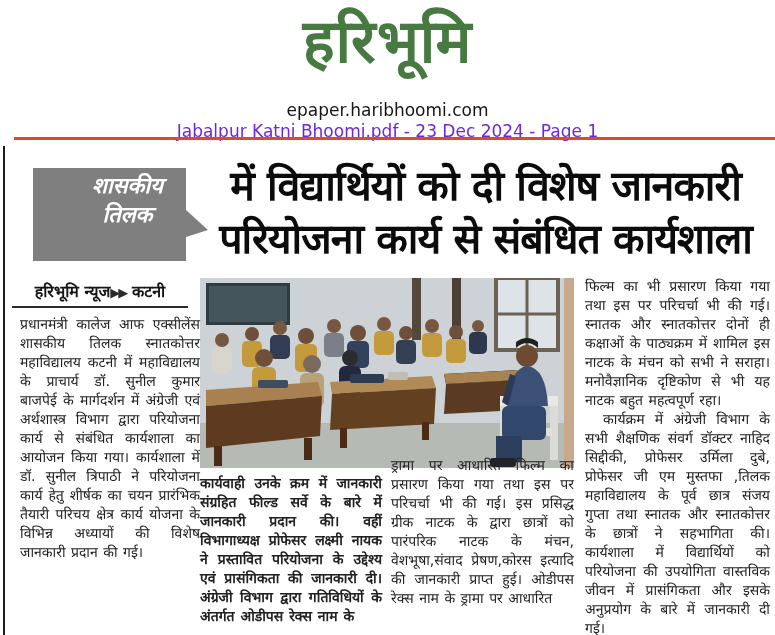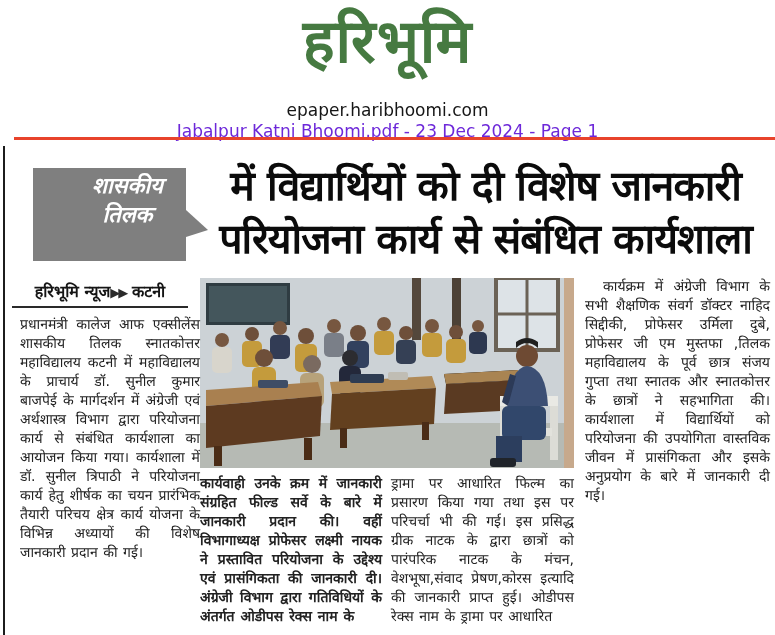--- a/index.html
+++ b/index.html
@@ -111,21 +111,21 @@
     position: absolute;
     font-size: 14px;
     line-height: 19px;
     color: #222222;
     text-align: justify;
     word-spacing: 1px;
   }
   .bodycol p.indent { text-indent: 18px; }
   #col1 { left: 20px;  top: 315px; width: 180px; }
   #col2 { left: 200px; top: 474px; width: 182px; font-weight: bold; }
-  #col3 { left: 391px; top: 474px; width: 183px; }
+  #col3 { left: 391px; top: 456px; width: 183px; }
   #col4 { left: 585px; top: 277px; width: 185px; }
   
   .photo {
     position: absolute;
     left: 200px; top: 278px;
     width: 374px; height: 190px;
     background: #c9ced1;
     overflow: hidden;
   }
   .photo svg { display: block; width: 100%; height: 100%; }
@@ -247,16 +247,17 @@
 
   <div class="bodycol" id="col2">
     <p>कार्यवाही उनके क्रम में जानकारी संग्रहित फील्ड सर्वे  के बारे में जानकारी प्रदान की। वहीं विभागाध्यक्ष प्रोफेसर लक्ष्मी नायक ने प्रस्तावित परियोजना के उद्देश्य एवं प्रासंगिकता की जानकारी दी। अंग्रेजी विभाग द्वारा गतिविधियों के अंतर्गत ओडीपस रेक्स नाम के</p>
   </div>
 
   <div class="bodycol" id="col3">
     <p>ड्रामा पर आधारित फिल्म का प्रसारण किया गया तथा इस पर परिचर्चा भी की गई। इस प्रसिद्ध ग्रीक नाटक के द्वारा छात्रों को पारंपरिक नाटक के मंचन, वेशभूषा,संवाद प्रेषण,कोरस इत्यादि की जानकारी प्राप्त हुई। ओडीपस रेक्स नाम के ड्रामा पर आधारित</p>
   </div>
 
   <div class="bodycol" id="col4">
+    <p>फिल्म का भी प्रसारण किया गया तथा इस पर परिचर्चा भी की गई।स्नातक और स्नातकोत्तर दोनों ही कक्षाओं के पाठ्यक्रम में शामिल इस नाटक के मंचन को सभी ने सराहा।मनोवैज्ञानिक दृष्टिकोण से भी यह नाटक बहुत महत्वपूर्ण रहा।</p>
     <p class="indent">कार्यक्रम में अंग्रेजी विभाग के सभी शैक्षणिक संवर्ग डॉक्टर नाहिद सिद्दीकी, प्रोफेसर उर्मिला दुबे, प्रोफेसर जी एम मुस्तफा ,तिलक महाविद्यालय के पूर्व छात्र संजय गुप्ता तथा स्नातक और स्नातकोत्तर के छात्रों ने सहभागिता की। कार्यशाला में विद्यार्थियों को परियोजना की उपयोगिता वास्तविक जीवन में प्रासंगिकता और इसके अनुप्रयोग के बारे में जानकारी दी गई।</p>
   </div>
 
 </div>
 
 </body></html>

